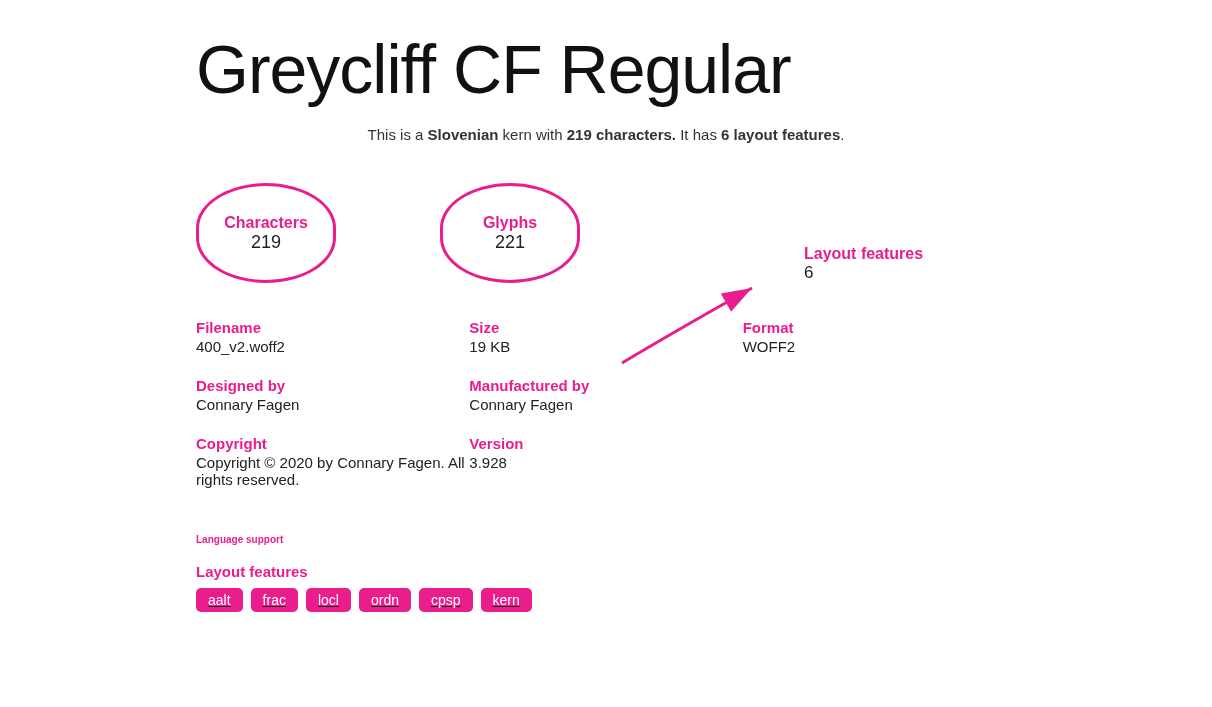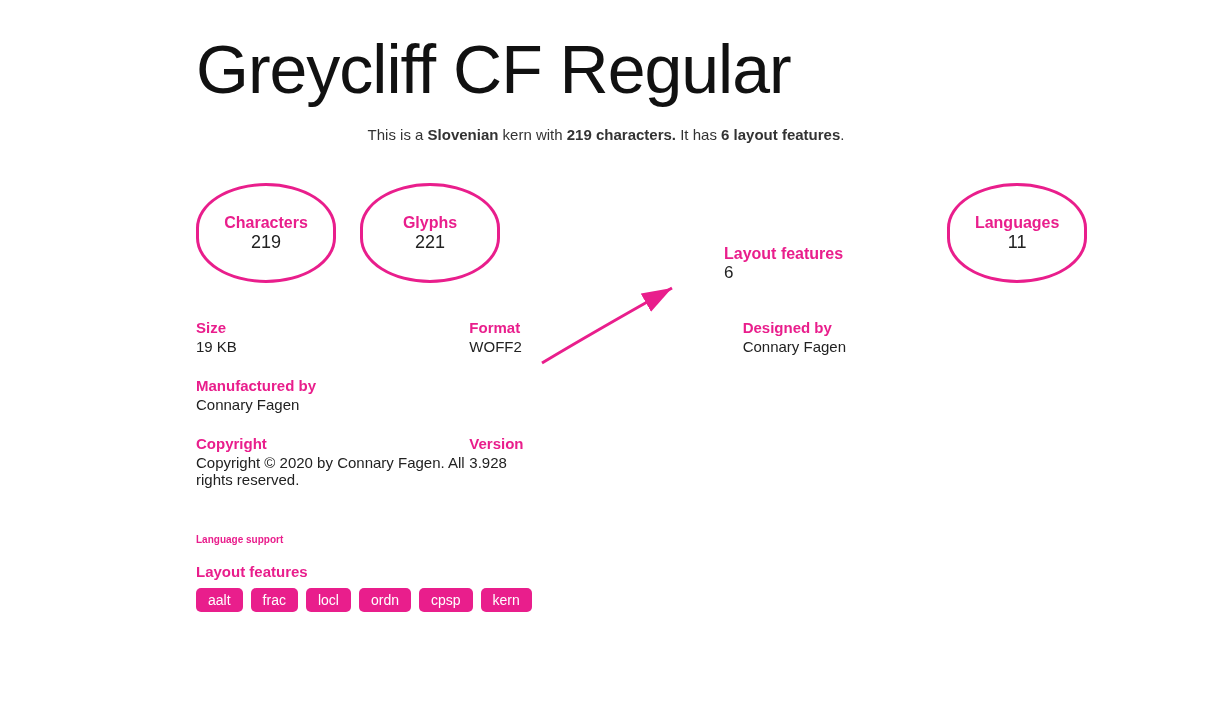--- a/index.html
+++ b/index.html
@@ -78,20 +78,21 @@
     .layout-features-section .info-item-label {
       color: #e91e8c;
       font-weight: 700;
       font-size: 15px;
       margin-bottom: 8px;
     }
     .feature-tags {
       display: flex;
       gap: 8px;
       flex-wrap: wrap;
+      text-decoration: underline;
     }
     .feature-tag {
       background: #e91e8c;
       color: #fff;
       border-radius: 5px;
       padding: 4px 12px;
       font-size: 14px;
       font-weight: 500;
     }
     
@@ -180,28 +181,28 @@
       </svg>
     </div>
 
     <div class="plain-stat" style="margin-right:80px;">
       <span class="ps-label">Layout features</span>
       <span class="ps-value">6</span>
     </div>
 
     <div style="flex:1;"></div>
 
-    <div class="circle-stat">
-      <span class="cs-label">Languages</span>
-      <span class="cs-value">11</span>
-    </div>
   </div>
 
   <div class="info-grid">
 
+    <div class="info-item">
+      <div class="info-item-label">Filename</div>
+      <div class="info-item-value">400_v2.woff2</div>
+    </div>
     <div class="info-item">
       <div class="info-item-label">Size</div>
       <div class="info-item-value">19 KB</div>
     </div>
     <div class="info-item">
       <div class="info-item-label">Format</div>
       <div class="info-item-value">WOFF2</div>
     </div>
 
     <div class="info-item">

